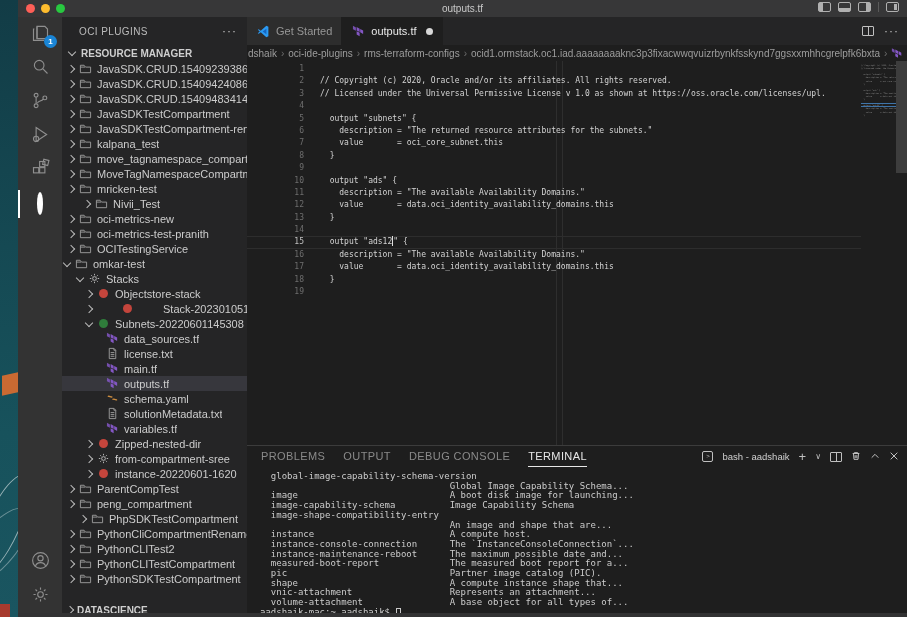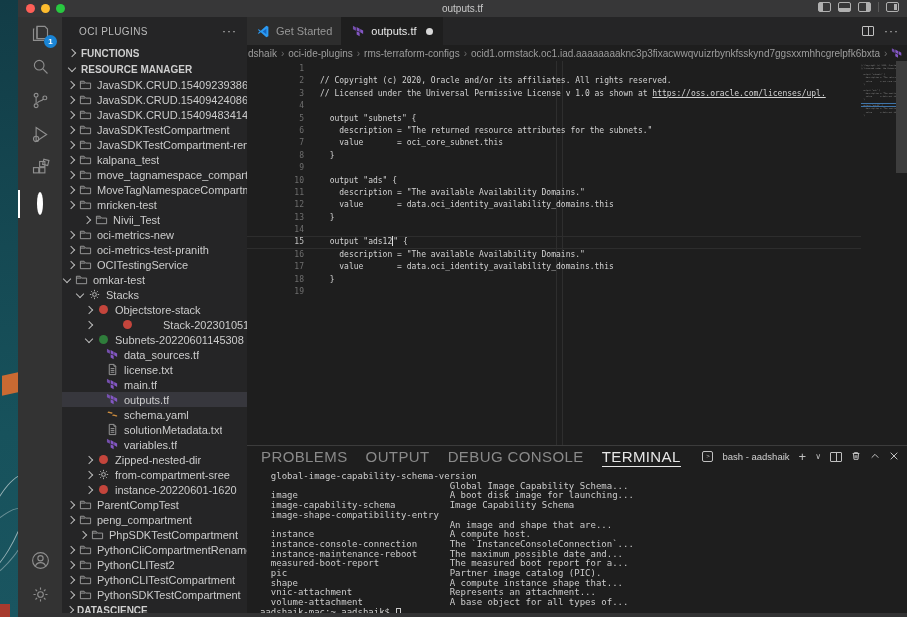--- a/index.html
+++ b/index.html
@@ -82,31 +82,31 @@
   .crumb-sep { color:#6e6e6e; margin:0 4px; flex:none; }
   .crumb-tf { display:inline-flex; align-items:center; gap:3px; }
 
   
   .editor { position:relative; flex:1; overflow:hidden; background:#1e1e1e; }
   .code-area { position:absolute; left:0; top:2px; right:46px; bottom:0; overflow:hidden; }
   .cl { height:12.4px; line-height:12.4px; font-family:"DejaVu Sans Mono",monospace; font-size:8px; white-space:pre; color:#d4d4d4; position:relative; }
   .cl .ln { display:inline-block; width:73px; padding-right:16px; text-align:right; color:#6e6e6e; font-size:8px; }
   .cl.cur { box-shadow:inset 0 1px 0 #2d2d2d, inset 0 -1px 0 #2d2d2d; }
   .cl.cur .ln { color:#c0c0c0; }
-  .cl .lk { text-decoration:underline; }
+  .cl .lk { }
   .caret { display:inline-block; width:1px; height:10px; background:#e0e0e0; vertical-align:-2px; }
   .guide { position:absolute; top:0; bottom:0; width:1px; background:#2e2e2e; }
   .minimap { position:absolute; top:0; right:11px; width:35px; height:140px; overflow:hidden; font-family:"DejaVu Sans Mono",monospace; font-size:2px; line-height:3.1px; color:#8a8a8a; white-space:pre; background:#1e1e1e; }
   .mm-mark { position:absolute; right:11px; width:35px; top:42px; height:4px; border-top:1px solid #3f74a8; border-bottom:1px solid #3f74a8; }
   .vscroll { position:absolute; right:0; top:0; width:11px; height:112px; background:rgba(121,121,121,.35); }
 
   
   .panel { height:172px; flex:none; background:#1e1e1e; border-top:1px solid #3c3c3c; display:flex; flex-direction:column; position:relative; }
   .panel-header { height:21px; display:flex; align-items:center; flex:none; padding:0 8px 0 14px; }
-  .ptab { font-size:15px; letter-spacing:.4px; color:#8a8a8a; margin-right:18px; height:21px; line-height:21px; cursor:pointer; }
+  .ptab { font-size:11px; letter-spacing:.4px; color:#8a8a8a; margin-right:18px; height:21px; line-height:21px; cursor:pointer; }
   .ptab.active { color:#e7e7e7; border-bottom:1px solid #e7e7e7; }
   .panel-actions { margin-left:auto; display:flex; align-items:center; gap:9px; color:#c0c0c0; font-size:10px; }
   .term-badge { width:11px; height:11px; border:1px solid #c0c0c0; border-radius:2px; font-size:6px; line-height:9px; text-align:center; color:#c0c0c0; }
   .shell-label { font-size:9.5px; color:#d0d0d0; }
   .pa-ic { cursor:pointer; line-height:1; }
   .plus { font-size:13px; font-weight:400; }
   .chev-dn { font-size:8px; }
   .trash svg,.chev-up svg,.close-x svg { width:10px; height:10px; stroke:#c0c0c0; stroke-width:1.2; fill:none; }
   .terminal { flex:1; overflow:hidden; padding:5px 0 0 13px; }
   .terminal pre { font-family:"DejaVu Sans Mono",monospace; font-size:9px; line-height:9.7px; color:#cccccc; }
@@ -199,24 +199,20 @@
                   <path d="M12 4v2.5M12 17.5V20M4 12h2.5M17.5 12H20M6.3 6.3l1.8 1.8M15.9 15.9l1.8 1.8M17.7 6.3l-1.8 1.8M8.1 15.9l-1.8 1.8"></path>
                 </svg></span>
             </div>
           </div>
       </div>
 
       <div class="sidebar">
         <div class="sb-header">
           <span class="sb-title">OCI PLUGINS</span>
           <span class="sb-more">···</span>
-        </div>
-        <div class="sb-section">
-          <span class="chev col"></span>
-          <span>FUNCTIONS</span>
         </div>
         <div class="sb-section">
           <span class="chev exp"></span>
           <span>RESOURCE MANAGER</span>
         </div>
         <div class="tree" id="tree">
             <div class="row" style="padding-left: 4px;">
               <span class="chev col"></span>
               <span class="ticon">
                 <svg viewBox="0 0 14 14" fill="none" stroke="#9d9d9d" stroke-width="1">

